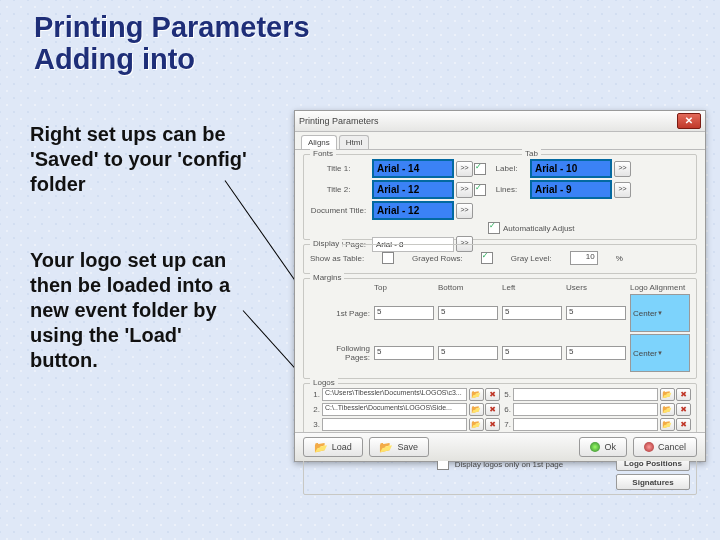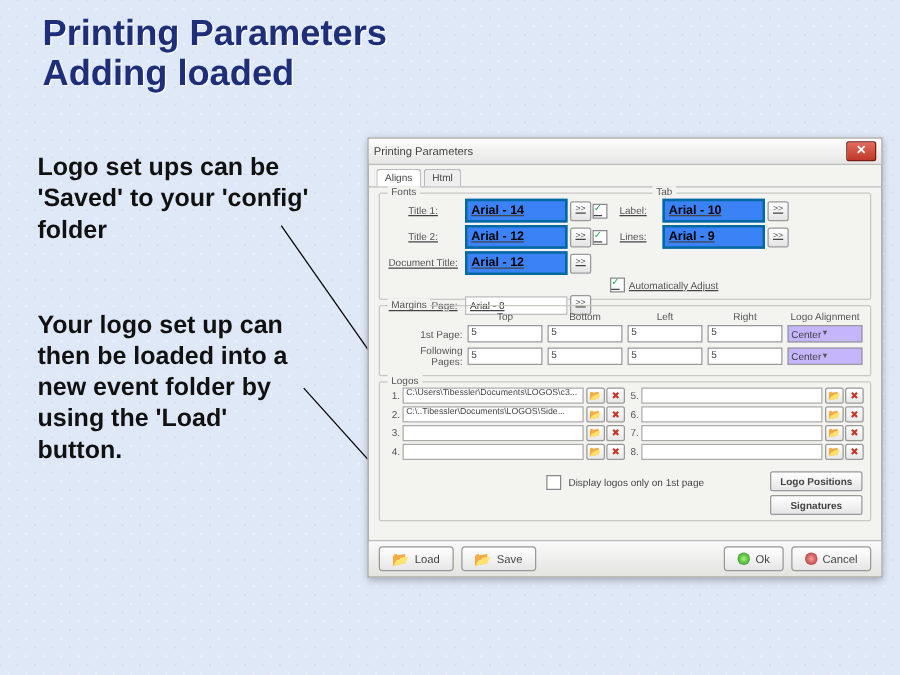--- a/index.html
+++ b/index.html
@@ -161,37 +161,36 @@
   .numbox {
     border:1px solid #999; background:#fff; width:22px; height:12px;
     font-size:8px; text-align:right; padding:0 2px;
   }
 
   .margins-head {
     display:grid;
     grid-template-columns: 60px 1fr 1fr 1fr 1fr 1fr;
     gap:4px;
     font-size:8px; color:#555;
-    text-align:center;
   }
   .margins-row {
     display:grid;
     grid-template-columns: 60px 1fr 1fr 1fr 1fr 1fr;
     gap:4px;
     align-items:center;
     margin-top:2px;
   }
   .margins-row .rlbl { text-align:right; color:#555;}
   .cellbox {
     border:1px solid #999; background:#fff; height:12px; font-size:8px;
     padding:0 2px;
   }
   .selbox {
-    border:1px solid #999; background:#c4b5fd; height:12px; font-size:8px;
-    padding:0 2px; display:flex; align-items:center;
+    border:1px solid #999; background:#7dd3fc; height:12px; font-size:8px;
+    padding:12px 2px; display:flex; align-items:center;
   }
   .selbox .tri { font-size:6px; color:#555;}
 
   .logos-table { display:grid; grid-template-columns: 10px 1fr 14px 14px 10px 1fr 14px 14px; gap:2px; align-items:center;}
   .logos-table .n { text-align:right; color:#555;}
   .pathbox { border:1px solid #aaa; background:#fff; height:11px; font-size:7px; padding:0 2px; overflow:hidden; white-space:nowrap;}
   .ibtn {
     width:13px; height:11px; border:1px solid #999; border-radius:2px;
     display:flex; align-items:center; justify-content:center;
     background:linear-gradient(#fff,#e8e8e8);
@@ -234,43 +233,43 @@
     background:#000;
     transform-origin: left center;
     height:1px;
   }
 </style>
 </head>
 <body>
 
 <div class="title">
   <span>Printing Parameters</span><br>
-  <span>Adding loaded</span>
+  <span>Adding into</span>
 </div>
 
-<div class="para p1">Logo set ups can be 'Saved' to your 'config' folder</div>
+<div class="para p1">Right set ups can be 'Saved' to your 'config' folder</div>
 <div class="para p2">Your logo set up can then be loaded into a new event folder by using the 'Load' button.</div>
 
 <div class="line" style="left:225px; top:180px; width:170px; transform:rotate(55deg);"></div>
 <div class="line" style="left:243px; top:310px; width:150px; transform:rotate(48deg);"></div>
 
 <div class="win">
   <div class="win-titlebar">
     <span>Printing Parameters</span>
     <div class="close-icon">✕</div>
   </div>
 
   <div class="tabs">
     <div class="tab active">Aligns</div>
     <div class="tab">Html</div>
   </div>
 
   <div class="body">
 
-    <div class="group" style="height:74px;text-decoration:underline;">
+    <div class="group" style="height:74px;">
       <div class="group-title">Fonts</div>
       <div style="position:absolute; left:218px; top:-6px; background:#f3f3f0; padding:0 3px; font-size:8px; color:#555;">Tab</div>
 
       <div class="fonts-row">
         <div class="lbl">Title 1:</div>
         <div class="fontbox">Arial - 14</div>
         <div class="ddbtn">&gt;&gt;</div>
         <span class="chk on"></span>
         <div class="lbl">Label:</div>
         <div class="fontbox">Arial - 10</div>
@@ -296,29 +295,41 @@
           <span class="inline-lbl">Automatically Adjust</span>
         </div>
       </div>
       <div class="fonts-row">
         <div class="lbl">Footer of Page:</div>
         <div class="footbox">Arial - 8</div>
         <div class="ddbtn">&gt;&gt;</div>
       </div>
     </div>
 
+    <div class="group">
+      <div class="group-title">Display</div>
+      <div class="display-row">
+        <span class="k">Show as Table:</span>
+        <span class="chk"></span>
+        <span class="k">Grayed Rows:</span>
+        <span class="chk on"></span>
+        <span class="k">Gray Level:</span>
+        <div class="numbox">10</div>
+        <span>%</span>
+      </div>
+    </div>
 
     <div class="group">
       <div class="group-title">Margins</div>
       <div class="margins-head">
         <div></div>
         <div>Top</div>
         <div>Bottom</div>
         <div>Left</div>
-        <div>Right</div>
+        <div>Users</div>
         <div>Logo Alignment</div>
       </div>
       <div class="margins-row">
         <div class="rlbl">1st Page:</div>
         <div class="cellbox">5</div>
         <div class="cellbox">5</div>
         <div class="cellbox">5</div>
         <div class="cellbox">5</div>
         <div class="selbox">
             <span>Center</span>

